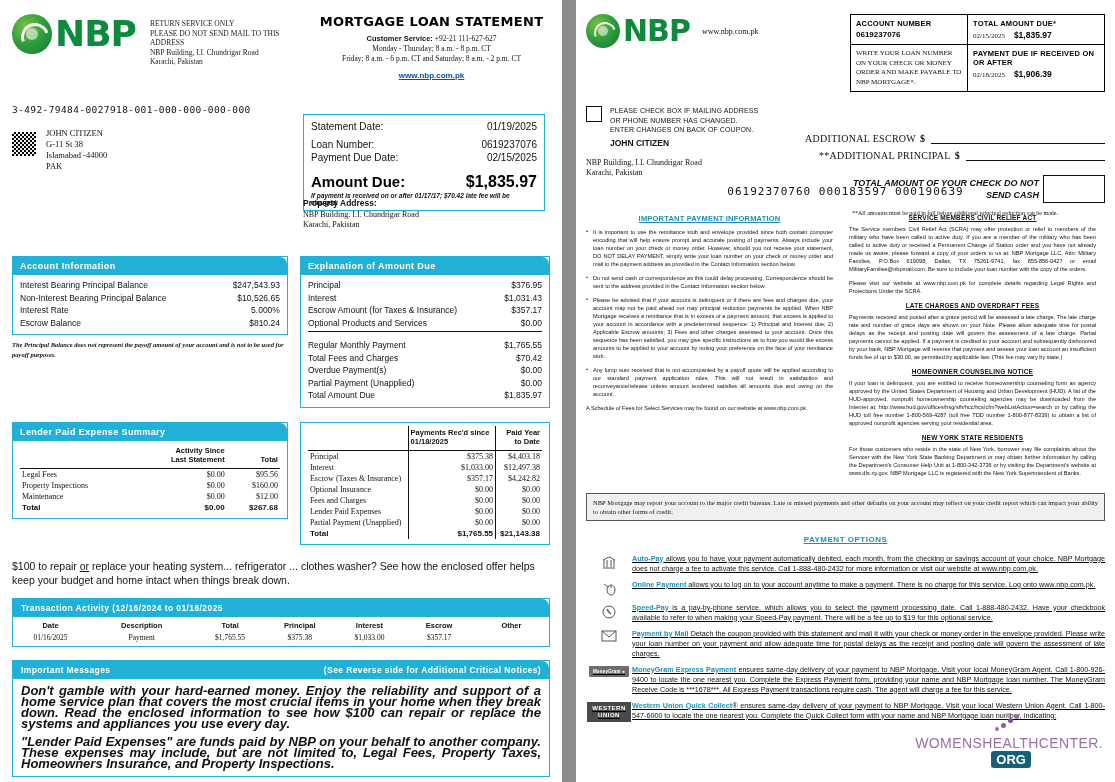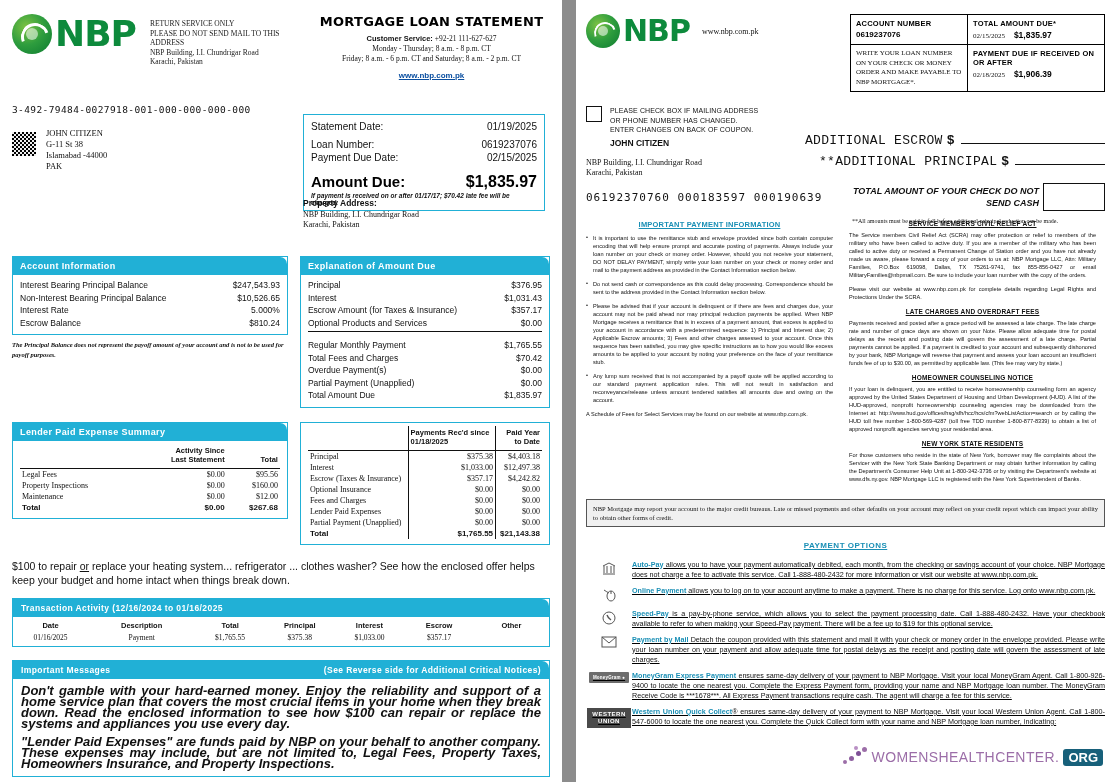--- a/index.html
+++ b/index.html
@@ -193,35 +193,35 @@
   .cg-amt { font-size: 8.5px; font-weight: bold; color:#000; }
 
   .chk-row { display: flex; margin-top: 14px; }
   .chk-box { width: 16px; height: 16px; border: 1.5px solid #111; flex: none; margin-right: 8px; }
   .chk-text { font-size: 7px; line-height: 9.5px; color:#111; letter-spacing: .1px; }
   .chk-name { font-size: 8.5px; font-weight: bold; color:#111; margin-top: 3px; }
 
   .r-addr { font-family: "Liberation Serif", serif; font-size: 8px; line-height: 10.5px; color:#111; margin-top: 10px; }
 
   .escrow-block { position: absolute; right: 10px; top: 133px; width: 300px; }
-  .esc-line { display: flex; align-items: flex-start; font-family: Liberation Mono, monospace; font-size: 13px; color:#111; }
+  .esc-line { display: flex; align-items: flex-end; font-family: Liberation Serif, serif; font-size: 10px; color:#111; }
   .esc-lbl { letter-spacing: .3px; }
   .esc-fill { flex: 1; border-bottom: 1px solid #111; margin-left: 6px; height: 11px; }
   .esc-dollar { font-weight: bold; margin-left: 4px; }
   .tot-chk { display: flex; align-items: center; margin-top: 14px; }
   .tot-chk-lbl {
     flex: 1; text-align: right; font-size: 9px; font-weight: bold; font-style: italic;
     color:#111; line-height: 12px; padding-right: 4px;
   }
   .tot-chk-box { width: 62px; height: 28px; border: 1.5px solid #111; flex: none; }
   .esc-foot { font-family: "Liberation Serif", serif; font-size: 6px; color:#111; margin-top: 7px; text-align: center; }
 
   .micr {
     font-family: "DejaVu Sans Mono", monospace; font-size: 11px; letter-spacing: 1px;
-    color: #111; margin-top: 12px;
+    color: #111; text-align: center; margin-top: 6px;
   }
 
   
   .legal-cols { display: flex; gap: 16px; margin-top: 16px; }
   .legal-col { width: 247px; }
   .legal-h {
     font-size: 7.5px; font-weight: bold; color: #1a8fb5; text-align: center;
     text-decoration: underline; margin-bottom: 5px; letter-spacing: .2px;
   }
   .legal-h2 {
@@ -257,21 +257,21 @@
   .mg-badge {
     background: #6d6d6d; color:#fff; font-size: 4.5px; font-weight: bold;
     padding: 3px 4px; border-radius: 1px; letter-spacing: .2px; white-space: nowrap;
   }
   .wu-badge {
     background: #4a4a4a; color:#fff; font-size: 6px; font-weight: bold;
     padding: 3px 5px; letter-spacing: .5px; line-height: 7px; text-align: center;
   }
 
   
-  .whc { position: absolute; right: 12px; bottom: 14px; display: flex; align-items: center; }
+  .whc { position: absolute; right: 12px; bottom: 14px; display: flex; align-items: center; flex-direction: column; }
   .whc-dots { position: relative; width: 26px; height: 22px; margin-right: 3px; }
   .whc-dots i { position: absolute; border-radius: 50%; display: block; }
   .whc-text { font-size: 14px; letter-spacing: .4px; color: #9c6ea8; font-weight: normal; }
   .whc-org {
     background: #17607a; color: #fff; font-size: 13px; font-weight: bold;
     padding: 1px 5px; border-radius: 3px; margin-left: 4px;
   }
 </style>
 </head>
 <body>

